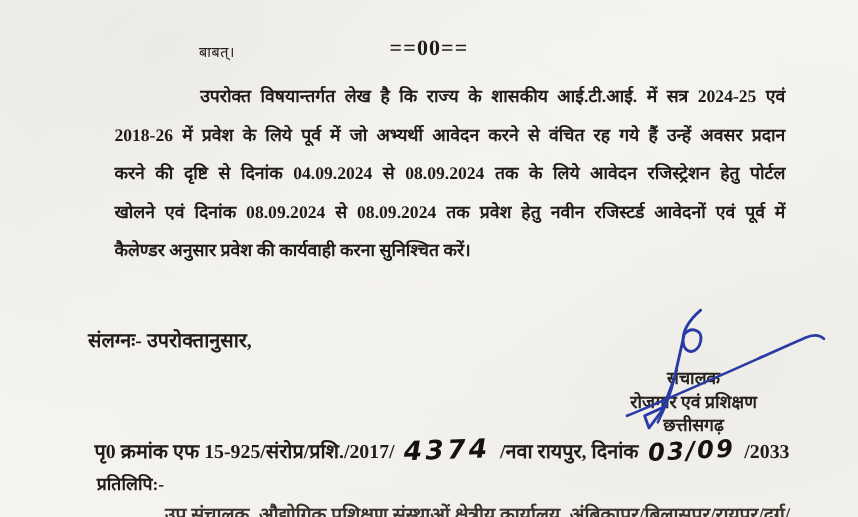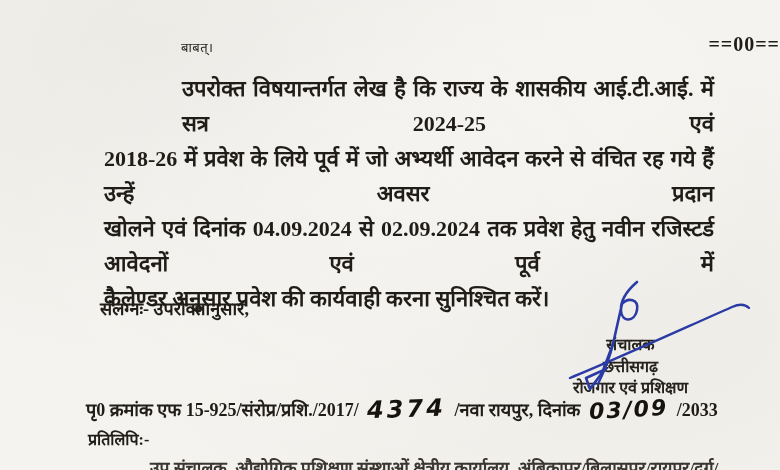--- a/index.html
+++ b/index.html
@@ -16,31 +16,31 @@
       radial-gradient(ellipse at 80% 70%, rgba(214,210,202,0.22), rgba(0,0,0,0) 60%),
       radial-gradient(ellipse at 50% 40%, rgba(255,255,255,0.6), rgba(0,0,0,0) 70%),
       #f4f3ef;
   }
   .babat{
     position:absolute;left:181px;top:2px;
     font-size:13px;font-weight:normal;letter-spacing:0.5px;margin-top:36px;
   }
   .separator{
     position:absolute;left:0;top:33px;width:780px;
-    text-align:right;font-size:20px;font-weight:bold;letter-spacing:1px;
+    text-align:center;font-size:20px;font-weight:bold;letter-spacing:1px;
   }
   .para{
     position:absolute;left:104px;top:71px;width:610px;
-    font-size:22px;font-weight:bold;line-height:35px;
+    font-size:16px;font-weight:bold;line-height:35px;
   }
   .jline{text-align:justify;text-align-last:justify;white-space:normal;}
   .jline.first{padding-left:78px;}
   .jline.last{text-align:right;text-align-last:left;}
   .enclosure{
-    position:absolute;left:100px;top:296px;
+    position:absolute;left:80px;top:296px;
     font-size:18px;font-weight:bold;
   }
   .sign-block{
     position:absolute;left:548px;top:334px;width:165px;
     text-align:center;font-size:16px;font-weight:bold;line-height:21.5px;
     color:#26221d;
   }
   .signature-svg{
     position:absolute;left:540px;top:268px;width:230px;height:140px;
     pointer-events:none;
@@ -74,30 +74,31 @@
 
 <div class="page">
 
   <div class="babat">बाबत्।</div>
 
   <div class="separator">==00==</div>
 
   <div class="para">
     <div class="jline first">उपरोक्त विषयान्तर्गत लेख है कि राज्य के शासकीय आई.टी.आई. में सत्र 2024-25 एवं</div>
     <div class="jline">2018-26 में प्रवेश के लिये पूर्व में जो अभ्यर्थी आवेदन करने से वंचित रह गये हैं उन्हें अवसर प्रदान</div>
-    <div class="jline">खोलने एवं दिनांक 04.09.2024 से 02.09.2024 तक प्रवेश हेतु नवीन रजिस्टर्ड आवेदनों एवं पूर्व में</div>
+    <div class="jline">करने की दृष्टि से दिनांक 04.09.2024 से 08.09.2024 तक के लिये आवेदन रजिस्ट्रेशन हेतु पोर्टल</div>
+    <div class="jline">खोलने एवं दिनांक 08.09.2024 से 08.09.2024 तक प्रवेश हेतु नवीन रजिस्टर्ड आवेदनों एवं पूर्व में</div>
     <div class="jline last">कैलेण्डर अनुसार प्रवेश की कार्यवाही करना सुनिश्चित करें।</div>
   </div>
 
   <div class="enclosure">संलग्नः- उपरोक्तानुसार,</div>
 
   <div class="sign-block">
     <div>संचालक</div>
+    <div>रोजगार एवं प्रशिक्षण</div>
     <div>छत्तीसगढ़</div>
-    <div>रोजगार एवं प्रशिक्षण</div>
   </div>
 
   <svg class="signature-svg" viewBox="0 0 230 140" xmlns="http://www.w3.org/2000/svg">
     <g fill="none" stroke="#2b3ba6" stroke-linecap="round" stroke-linejoin="round">
       <path d="M97,14 C90,20 80,30 81,43 C82,55 95,54 97,42 C99,31 88,29 82,36 L73,76 L62,105 L50,121 L46,110 L66,101" stroke-width="2.6"></path>
       <path d="M30,110 C72,93 140,62 192,39 C199,36 205,36 209,40" stroke-width="2.4"></path>
       <path d="M73,76 C70,90 64,104 58,116" stroke-width="2.2"></path>
     </g>
   </svg>
 

